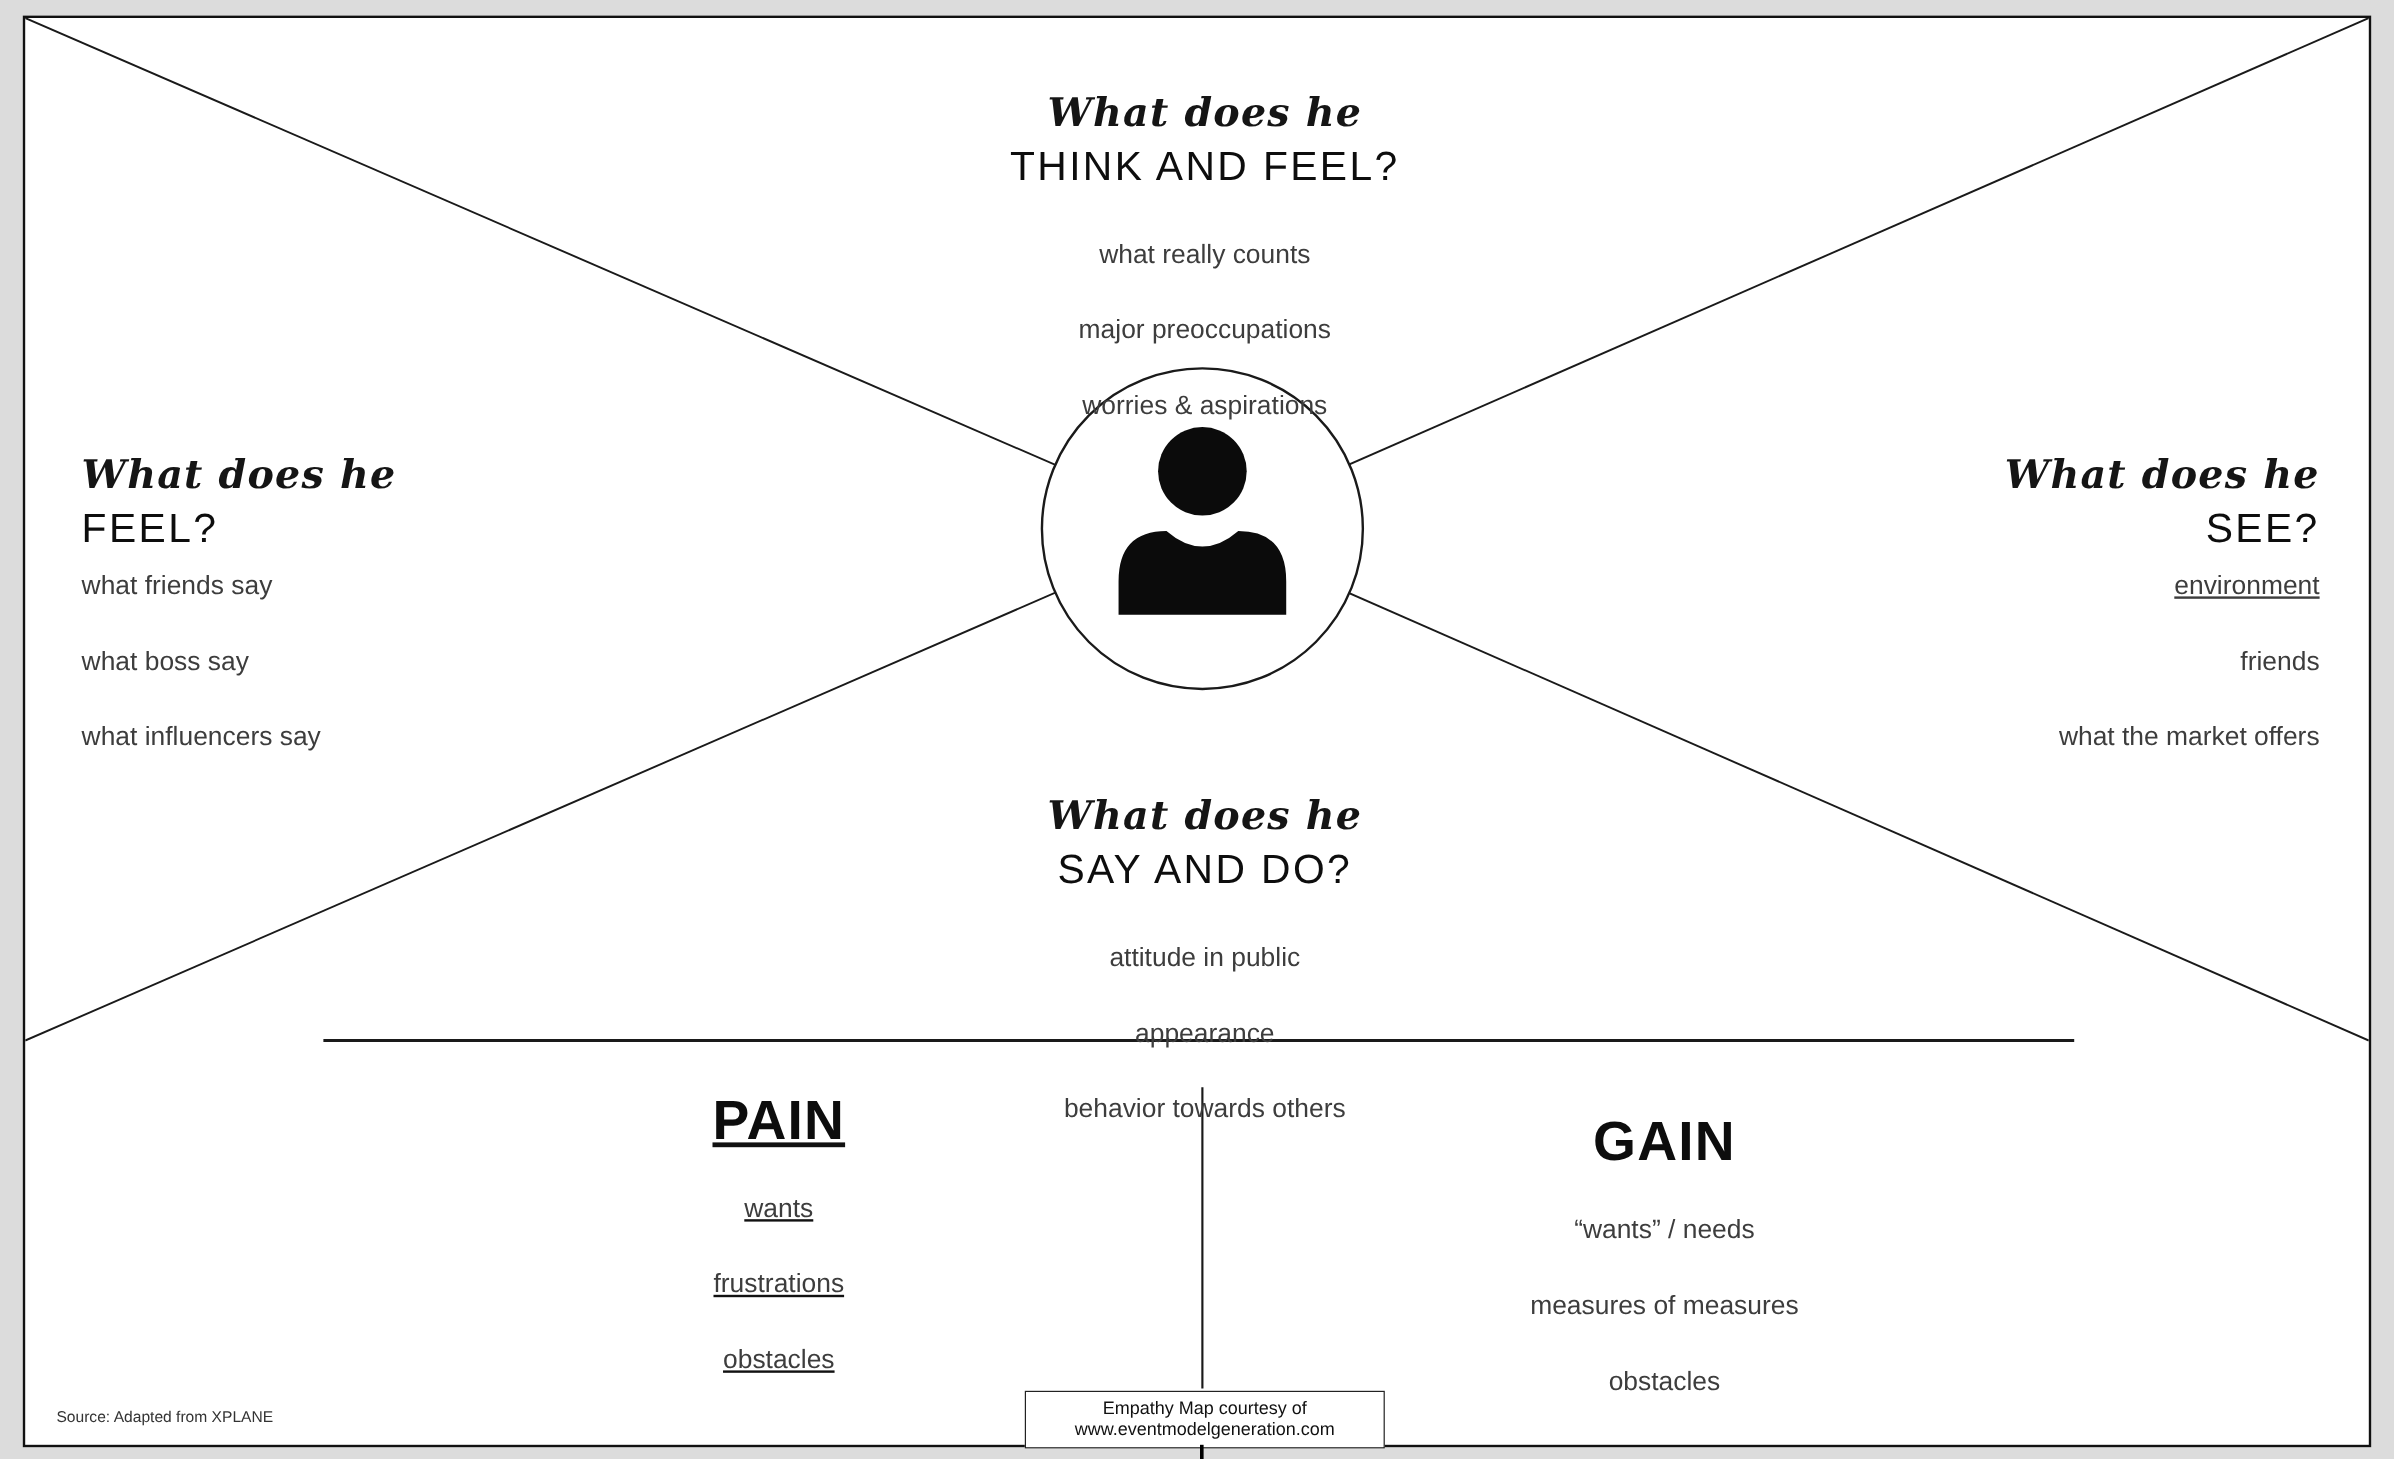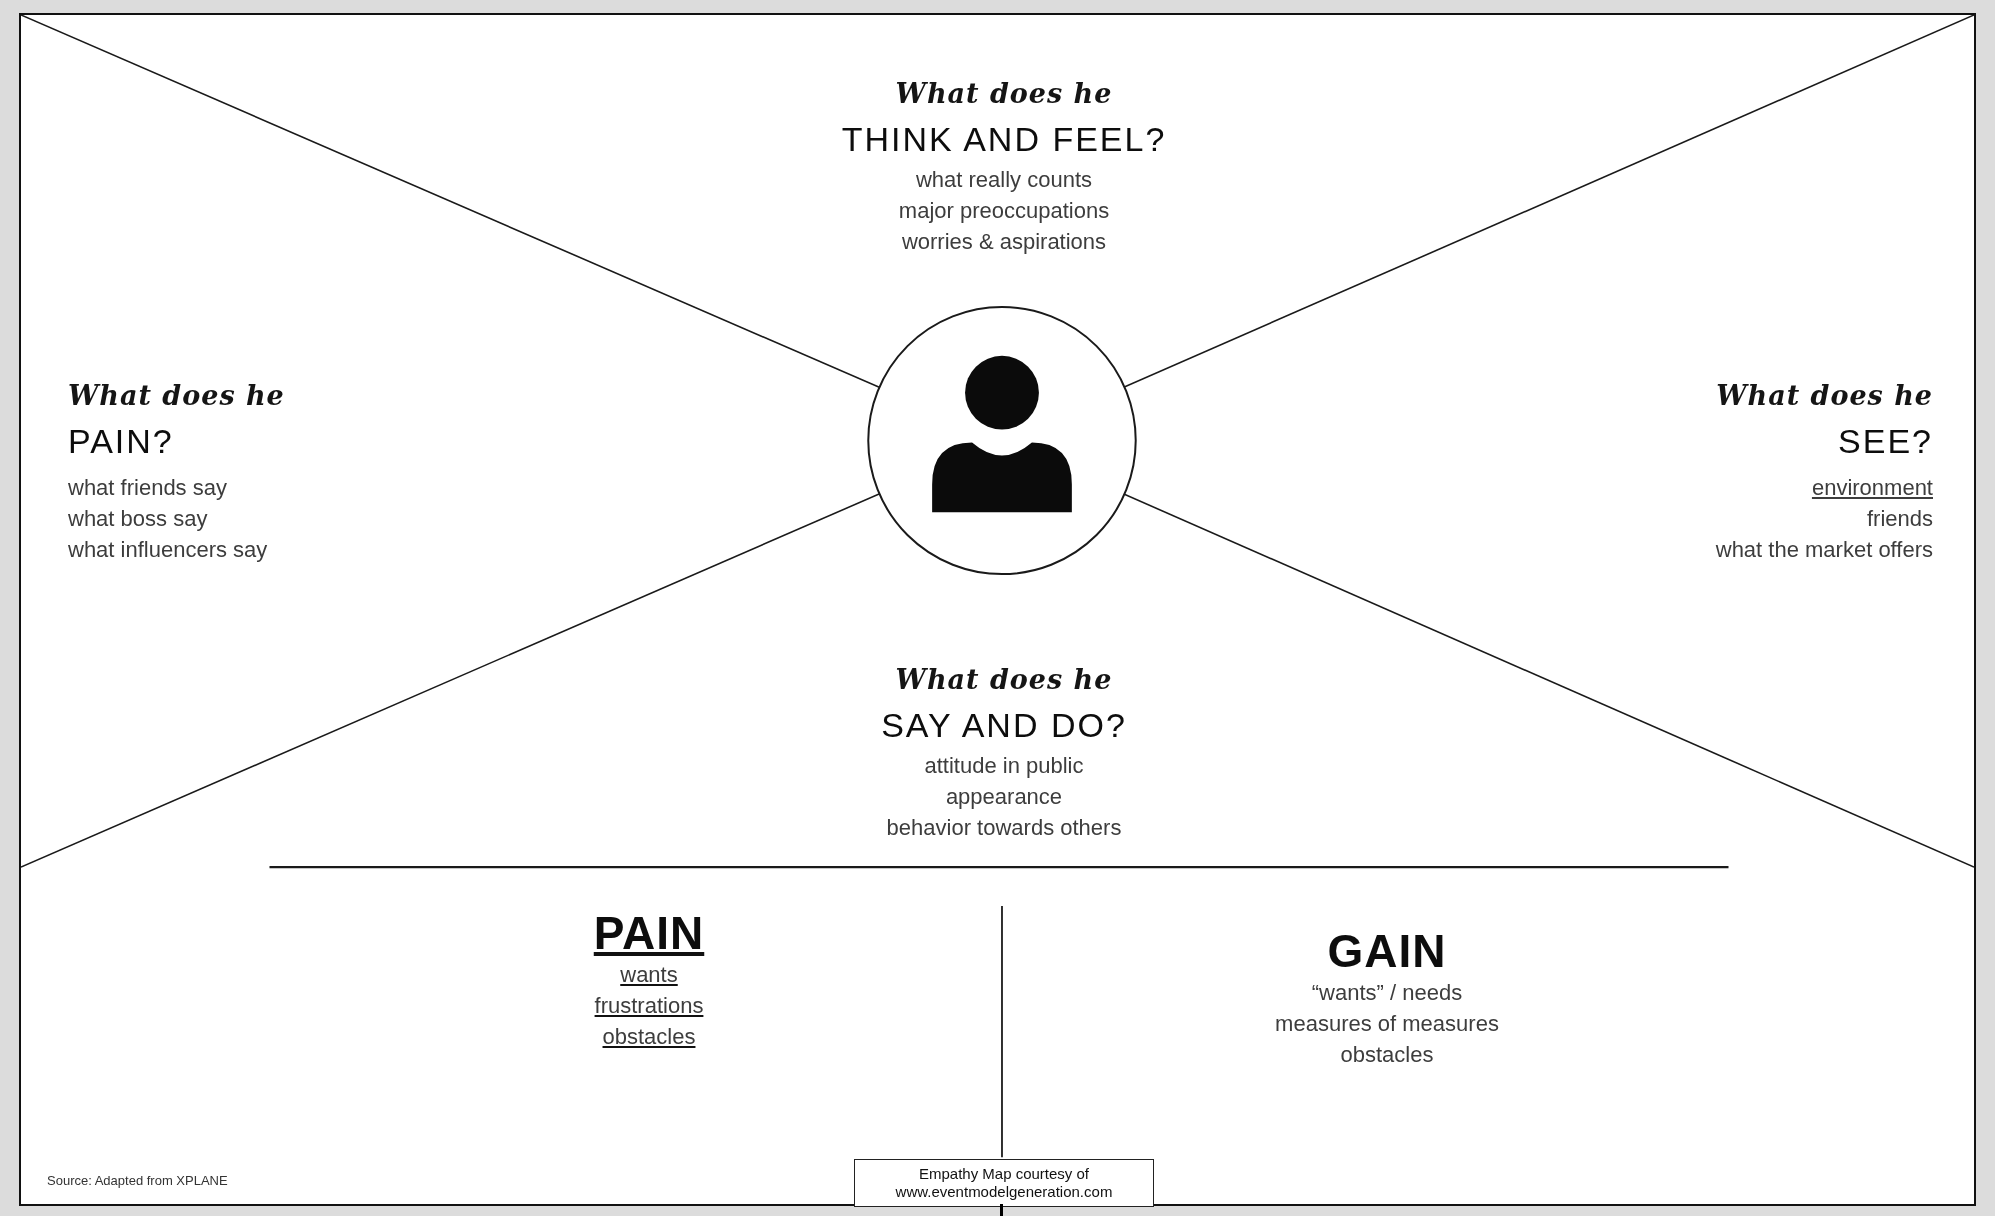--- a/index.html
+++ b/index.html
@@ -27,39 +27,40 @@
   }
   .block { position: absolute; }
   .center-block { transform: translateX(-50%); text-align: center; }
   .left-block  { text-align: left; }
   .right-block { text-align: right; }
 
   .lead {
     font-family: "DejaVu Serif", serif;
     font-style: italic;
     font-weight: 700;
-    font-size: 27px;
+    font-size: 33px;
     line-height: 40px;
     color: #151515;
     letter-spacing: 1px;
   }
   .big-title {
     font-family: "Liberation Sans", sans-serif;
     font-size: 34px;
     line-height: 50px;
     font-weight: 400;
     letter-spacing: 2px;
     color: #0d0d0d;
     white-space: nowrap;
   }
   .item {
     font-size: 22px;
     line-height: 31px;
     color: #3d3d3d;
     white-space: nowrap;
+    margin-top: 32px;
   }
   .section-title {
     font-size: 46px;
     line-height: 52px;
     font-weight: 700;
     letter-spacing: 1px;
     color: #0d0d0d;
   }
   .source-note {
     position: absolute;
@@ -116,21 +117,21 @@
     <div class="block center-block" style="left:983px; top:59px;">
       <div class="lead">What does he</div>
       <div class="big-title">THINK AND FEEL?</div>
       <div class="item">what really counts</div>
       <div class="item">major preoccupations</div>
       <div class="item">worries &amp; aspirations</div>
     </div>
 
     <div class="block left-block" style="left:47px; top:361px;">
       <div class="lead">What does he</div>
-      <div class="big-title">PAIN?</div>
+      <div class="big-title">FEEL?</div>
       <div class="item" style="margin-top:6px;">what friends say</div>
       <div class="item">what boss say</div>
       <div class="item">what influencers say</div>
     </div>
 
     <div class="block right-block" style="right:41px; top:361px;">
       <div class="lead">What does he</div>
       <div class="big-title">SEE?</div>
       <div class="item" style="margin-top:6px;text-decoration:underline;">environment</div>
       <div class="item">friends</div>

